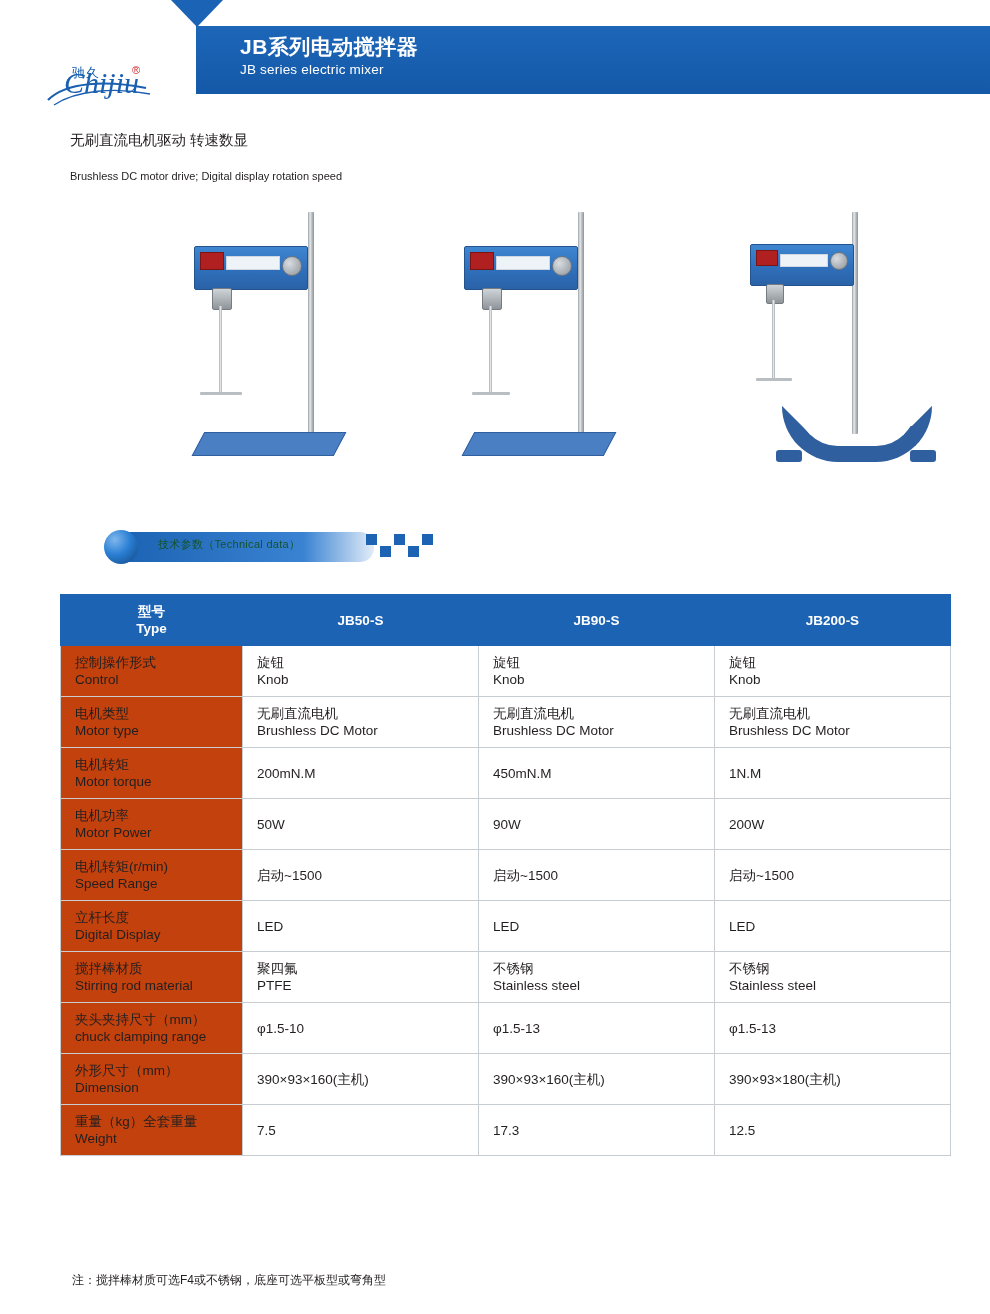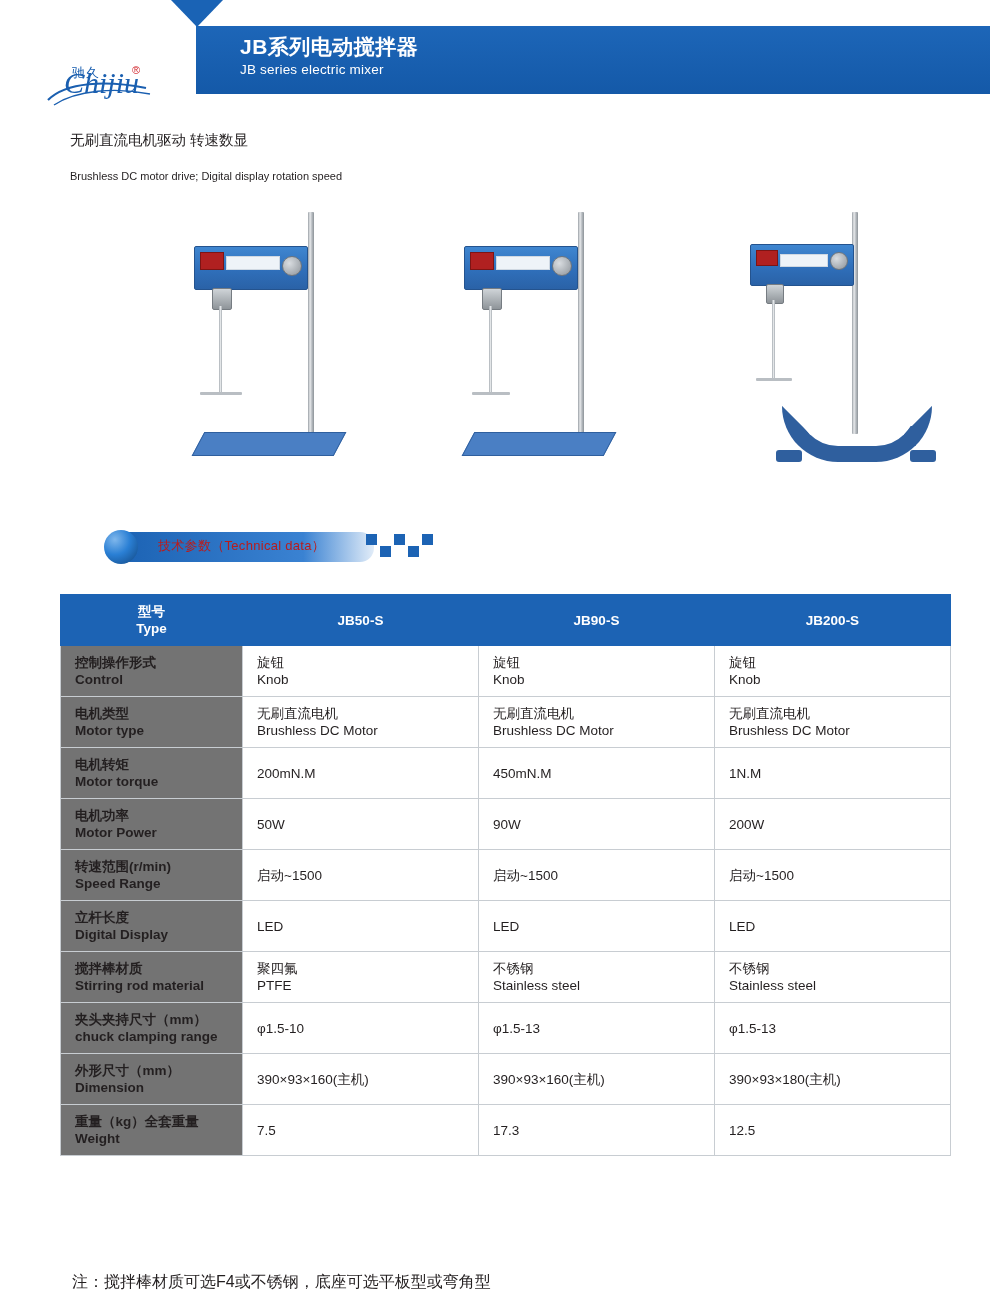--- a/index.html
+++ b/index.html
@@ -208,22 +208,22 @@
   .section-bar {
     position: absolute;
     left: 52px; top: 8px;
     width: 252px; height: 30px;
     background: linear-gradient(to right, #1c63b4 0%, #3a82d2 72%, rgba(58,130,210,0.15) 100%);
     border-radius: 2px 14px 14px 2px;
   }
   .section-text {
     position: absolute;
     left: 88px; top: 13px;
-    color: #b91c1c;
-    font-size: 13px;
+    color: #14532d;
+    font-size: 11px;
     letter-spacing: 0.3px;
   }
   .section-squares {
     position: absolute;
     left: 296px; top: 8px;
     width: 60px; height: 34px;
   }
   .sq {
     position: absolute;
     width: 11px; height: 11px;
@@ -256,27 +256,26 @@
     padding: 8px 14px;
     font-size: 13.5px;
     line-height: 17px;
   }
   .cell .cn { display: block; }
   .cell .en { display: block; }
   .col-type { width: 182px; }
   .col-model { width: 236px; }
   tbody tr { height: 48px; }
   td.label-col {
-    background: #737373;
-    font-weight: bold;
+    background: #c2410c;
   }
   .note {
     position: absolute;
     left: 72px; top: 1272px;
-    font-size: 16px;
+    font-size: 12px;
     color: #231f20;
   }
 </style>
 </head>
 <body>
 
 <div class="header">
   <div class="header-bar"></div>
   <div class="header-logo-box">
     <div class="logo-wrap">
@@ -471,21 +470,21 @@
         </td>
         <td>
           <div class="cell"><span>200W</span></div>
         </td>
       </tr>
 
 
       <tr>
         <td class="label-col">
           <div class="cell">
-            <span class="cn">转速范围(r/min)</span>
+            <span class="cn">电机转矩(r/min)</span>
             <span class="en">Speed Range</span>
           </div>
         </td>
         <td>
           <div class="cell"><span>启动~1500</span></div>
         </td>
         <td>
           <div class="cell"><span>启动~1500</span></div>
         </td>
         <td>

